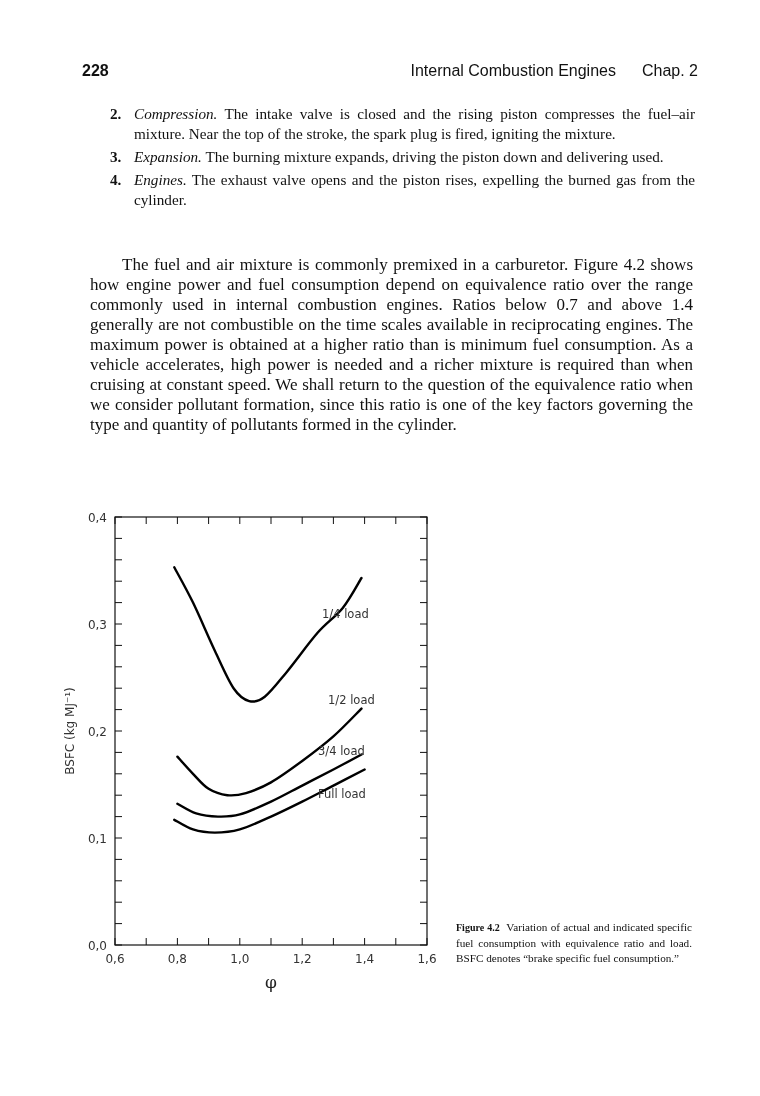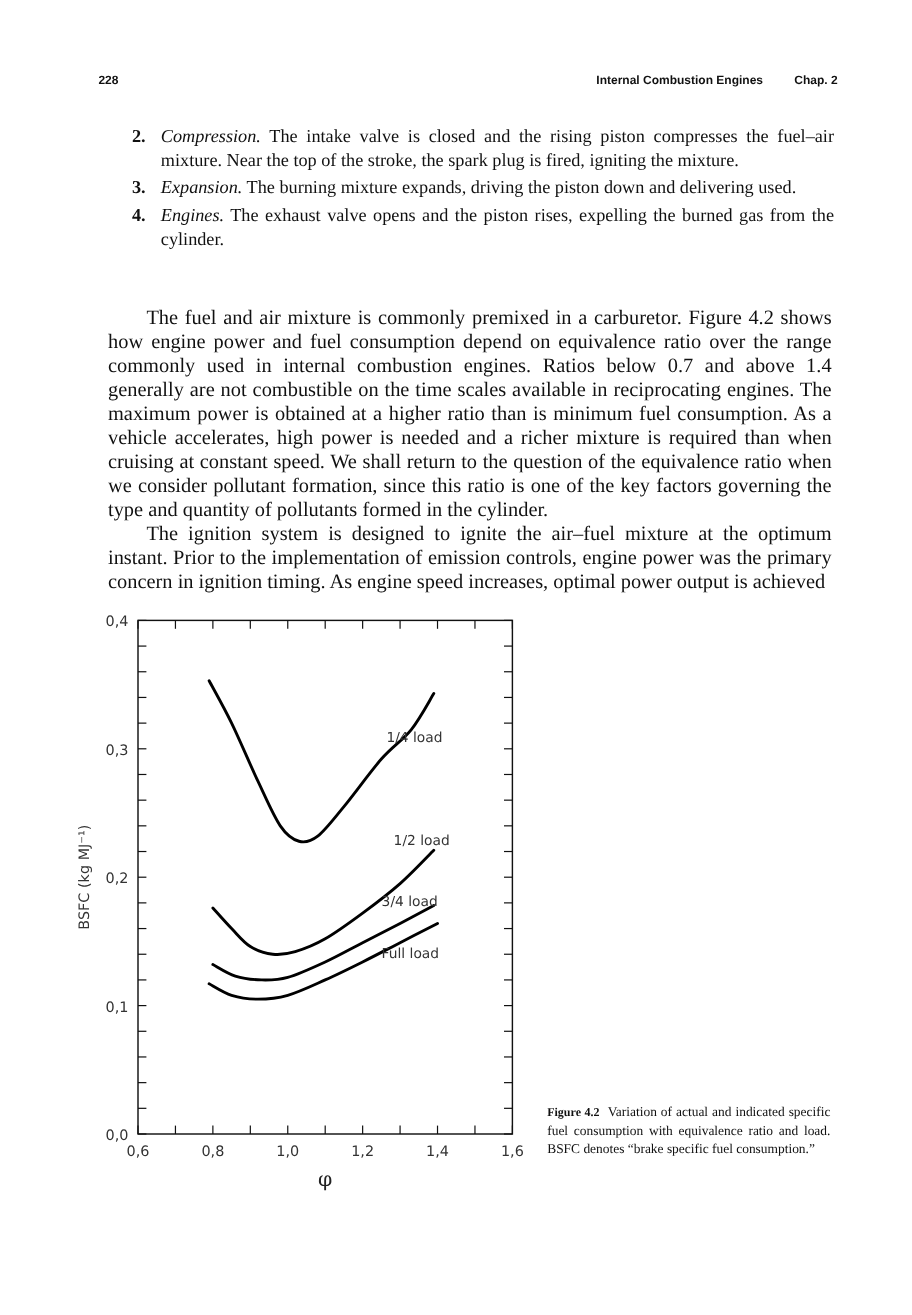--- a/index.html
+++ b/index.html
@@ -1,20 +1,20 @@
 <!DOCTYPE html>
 <html><head>
 <meta charset="utf-8">
 <style>
   html, body { margin:0; padding:0; background:#ffffff; }
   body { width:760px; height:1096px; position:relative; overflow:hidden; color:#111; }
-  .header { position:absolute; top:62px; left:82px; right:62px; height:22px; font-family:"Liberation Sans", sans-serif; font-size:10px; }
+  .header { position:absolute; top:62px; left:82px; right:62px; height:22px; font-family:"Liberation Sans", sans-serif; font-size:16px; }
   .page-num { position:absolute; left:0; top:0; font-weight:bold; }
   .running { position:absolute; right:0; top:0; }
-  .running span { margin-left:26px;font-weight:bold; }
+  .running span { margin-left:26px; }
   .list { position:absolute; top:104px; left:110px; width:585px; font-family:"Liberation Serif", serif; font-size:15.2px; line-height:20px; text-align:justify; }
   .list .item { position:relative; padding-left:24px; margin-bottom:3px; }
   .list .num { position:absolute; left:0; top:0; font-weight:bold; }
   .list em { font-style:italic; }
   .body-text { position:absolute; top:255px; left:90px; width:603px; font-family:"Liberation Serif", serif; font-size:17px; line-height:20px; text-align:justify; }
   .body-text p { margin:0; text-indent:32px; }
   .figure { position:absolute; left:0; top:500px; width:760px; height:500px; }
   .figure svg { position:absolute; left:0; top:0; }
   .caption { position:absolute; left:456px; top:420px; width:236px; font-family:"Liberation Serif", serif; font-size:11.2px; line-height:15.5px; text-align:justify; }
   .caption b { font-weight:bold; font-size:10px; }
@@ -28,21 +28,20 @@
 </div>
 
 <div class="list">
   <div class="item"><span class="num">2.</span><em>Compression.</em><span> The intake valve is closed and the rising piston compresses the fuel–air mixture. Near the top of the stroke, the spark plug is fired, igniting the mixture.</span></div>
   <div class="item"><span class="num">3.</span><em>Expansion.</em><span> The burning mixture expands, driving the piston down and delivering used.</span></div>
   <div class="item"><span class="num">4.</span><em>Engines.</em><span> The exhaust valve opens and the piston rises, expelling the burned gas from the cylinder.</span></div>
 </div>
 
 <div class="body-text">
   <p>The fuel and air mixture is commonly premixed in a carburetor. Figure 4.2 shows how engine power and fuel consumption depend on equivalence ratio over the range commonly used in internal combustion engines. Ratios below 0.7 and above 1.4 generally are not combustible on the time scales available in reciprocating engines. The maximum power is obtained at a higher ratio than is minimum fuel consumption. As a vehicle accelerates, high power is needed and a richer mixture is required than when cruising at constant speed. We shall return to the question of the equivalence ratio when we consider pollutant formation, since this ratio is one of the key factors governing the type and quantity of pollutants formed in the cylinder.</p>
-  <p>The ignition system is designed to ignite the air–fuel mixture at the optimum instant. Prior to the implementation of emission controls, engine power was the primary concern in ignition timing. As engine speed increases, optimal power output is achieved</p>
 </div>
 
 <div class="figure">
   <svg id="chart" width="760" height="500">
       <rect x="115" y="17" width="312" height="428" fill="none" stroke="#111" stroke-width="1.2"></rect>
       <line x1="115" y1="445" x2="122" y2="445" stroke="#111" stroke-width="1"></line>
       <line x1="427" y1="445" x2="420" y2="445" stroke="#111" stroke-width="1"></line>
       <line x1="115" y1="423.6" x2="122" y2="423.6" stroke="#111" stroke-width="1"></line>
       <line x1="427" y1="423.6" x2="420" y2="423.6" stroke="#111" stroke-width="1"></line>
       <line x1="115" y1="402.2" x2="122" y2="402.2" stroke="#111" stroke-width="1"></line>

